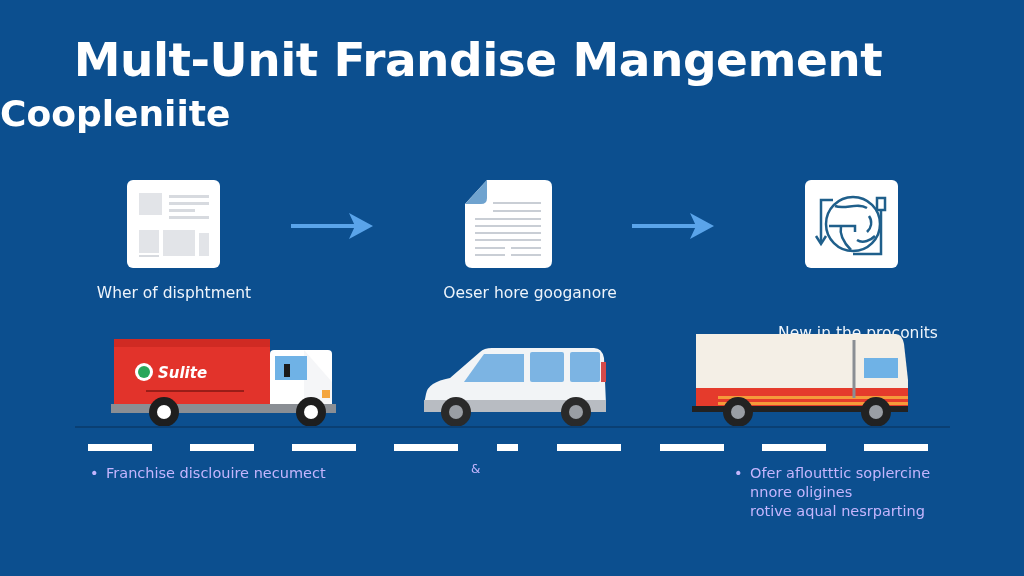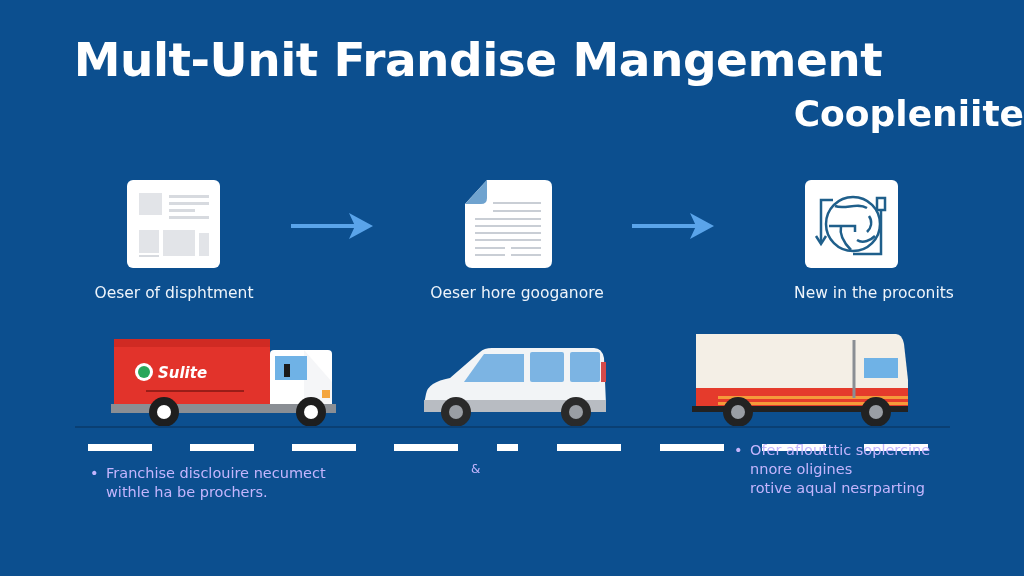--- a/index.html
+++ b/index.html
@@ -10,21 +10,21 @@
     color: #ffffff;
     position: relative;
   }
   .title {
     position: absolute; left: 0; top: 30px; width: 956px;
     text-align: center; font-weight: bold; font-size: 47px; letter-spacing: -0.5px;
     line-height: 60px;
   }
   .subtitle {
     position: absolute; left: 0; top: 91px; width: 1024px;
-    text-align: right; font-weight: bold; font-size: 36px; line-height: 46px;
+    text-align: left; font-weight: bold; font-size: 36px; line-height: 46px;
   }
   .icon-box {
     position: absolute; top: 180px; width: 93px; height: 88px;
     background: #ffffff; border-radius: 6px;
   }
   .step-label {
     position: absolute; top: 284px; font-size: 15.5px; text-align: center; width: 260px;
     color: #eef4fb;
   }
   .arrow { position: absolute; top: 212px; width: 82px; height: 28px; }
@@ -49,21 +49,21 @@
     <rect x="42" y="15" width="40" height="3" fill="#d7dadf"></rect>
     <rect x="42" y="22" width="40" height="3" fill="#d7dadf"></rect>
     <rect x="42" y="29" width="26" height="3" fill="#d7dadf"></rect>
     <rect x="42" y="36" width="40" height="3" fill="#d7dadf"></rect>
     <rect x="12" y="50" width="20" height="23" fill="#e2e4e8"></rect>
     <rect x="12" y="75" width="20" height="2" fill="#d7dadf"></rect>
     <rect x="36" y="50" width="32" height="26" fill="#e2e4e8"></rect>
     <rect x="72" y="53" width="10" height="23" fill="#e2e4e8"></rect>
   </svg>
 </div>
-<div class="step-label" style="left:44px;">Oeser of disphtment</div>
+<div class="step-label" style="left:44px;">Wher of disphtment</div>
 
 <svg class="arrow" style="left:291px;" viewBox="0 0 82 28">
   <line x1="0" y1="14" x2="66" y2="14" stroke="#5aa4ea" stroke-width="4"></line>
   <polygon points="58,1 82,14 58,27 64,14" fill="#5aa4ea"></polygon>
 </svg>
 
 <div class="icon-box" style="left:465px; width:87px; background:transparent;">
   <svg width="87" height="88" viewBox="0 0 87 88">
     <path d="M22 0 H80 Q87 0 87 7 V81 Q87 88 80 88 H7 Q0 88 0 81 V24 Z" fill="#ffffff"></path>
     <path d="M22 0 L0 24 H16 Q22 24 22 18 Z" fill="#6fa3cf"></path>
@@ -72,21 +72,21 @@
     <rect x="10" y="38" width="66" height="2" fill="#c9ced5"></rect>
     <rect x="10" y="45" width="66" height="2" fill="#c9ced5"></rect>
     <rect x="10" y="52" width="66" height="2" fill="#c9ced5"></rect>
     <rect x="10" y="59" width="66" height="2" fill="#c9ced5"></rect>
     <rect x="10" y="67" width="30" height="2" fill="#c9ced5"></rect>
     <rect x="46" y="67" width="30" height="2" fill="#c9ced5"></rect>
     <rect x="10" y="74" width="30" height="2" fill="#c9ced5"></rect>
     <rect x="46" y="74" width="30" height="2" fill="#c9ced5"></rect>
   </svg>
 </div>
-<div class="step-label" style="left:387px;text-align:center;">Oeser hore googanore</div>
+<div class="step-label" style="left:400px;text-align:center;">Oeser hore googanore</div>
 
 <svg class="arrow" style="left:632px;" viewBox="0 0 82 28">
   <line x1="0" y1="14" x2="66" y2="14" stroke="#5aa4ea" stroke-width="4"></line>
   <polygon points="58,1 82,14 58,27 64,14" fill="#5aa4ea"></polygon>
 </svg>
 
 <div class="icon-box" style="left:805px;">
   <svg width="93" height="88" viewBox="0 0 93 88">
     <g fill="none" stroke="#1f5f8b" stroke-width="2.5">
       <circle cx="48" cy="44" r="27"></circle>
@@ -95,21 +95,21 @@
       <path d="M36 46 C34 56 40 64 46 70"></path>
       <path d="M52 60 C58 64 66 60 70 56"></path>
       <path d="M64 36 C68 42 66 48 62 52"></path>
       <path d="M28 20 H16 V62"></path>
       <polyline points="11,56 16,64 21,56"></polyline>
       <path d="M76 30 V74 H48"></path>
       <rect x="72" y="18" width="8" height="12"></rect>
     </g>
   </svg>
 </div>
-<div class="step-label" style="left:744px;">New in the proconits</div>
+<div class="step-label" style="left:728px;margin-top:40px;">New in the proconits</div>
 
 <svg class="vehicle" style="left:106px; top:334px;" width="236" height="96" viewBox="0 0 236 96">
   <rect x="8" y="5" width="156" height="72" fill="#e2332b"></rect>
   <rect x="8" y="5" width="156" height="8" fill="#d02a23"></rect>
   <rect x="164" y="16" width="62" height="61" rx="4" fill="#ffffff"></rect>
   <path d="M198 16 L226 48 V77 H198 Z" fill="#f5f6f8"></path>
   <rect x="169" y="22" width="32" height="24" fill="#6fb2e6"></rect>
   <rect x="178" y="30" width="6" height="13" fill="#1a1a1a"></rect>
   <rect x="216" y="56" width="8" height="8" fill="#f4a640"></rect>
   <rect x="5" y="70" width="225" height="9" fill="#8a8e94"></rect>
@@ -157,24 +157,23 @@
 <div class="dash" style="left:292px;width:64px;"></div>
 <div class="dash" style="left:394px;width:64px;"></div>
 <div class="dash" style="left:497px;width:21px;"></div>
 <div class="dash" style="left:557px;width:64px;"></div>
 <div class="dash" style="left:660px;width:64px;"></div>
 <div class="dash" style="left:762px;width:64px;"></div>
 <div class="dash" style="left:864px;width:64px;"></div>
 
 <div class="bullets" style="left:90px; top:464px;">
   <div class="bullet">Franchise disclouire necumect</div>
-  <div class="cont">withle ha be prochers.</div>
 </div>
 
 <div class="bullets" style="left:405px; top:464px;">
   <div class="amp">&amp;</div>
 </div>
 
-<div class="bullets" style="left:734px; top:441px;">
+<div class="bullets" style="left:734px; top:464px;">
   <div class="bullet">Ofer afloutttic soplercine</div>
   <div class="cont">nnore oligines</div>
   <div class="cont">rotive aqual nesrparting</div>
 </div>
 
 </body></html>

